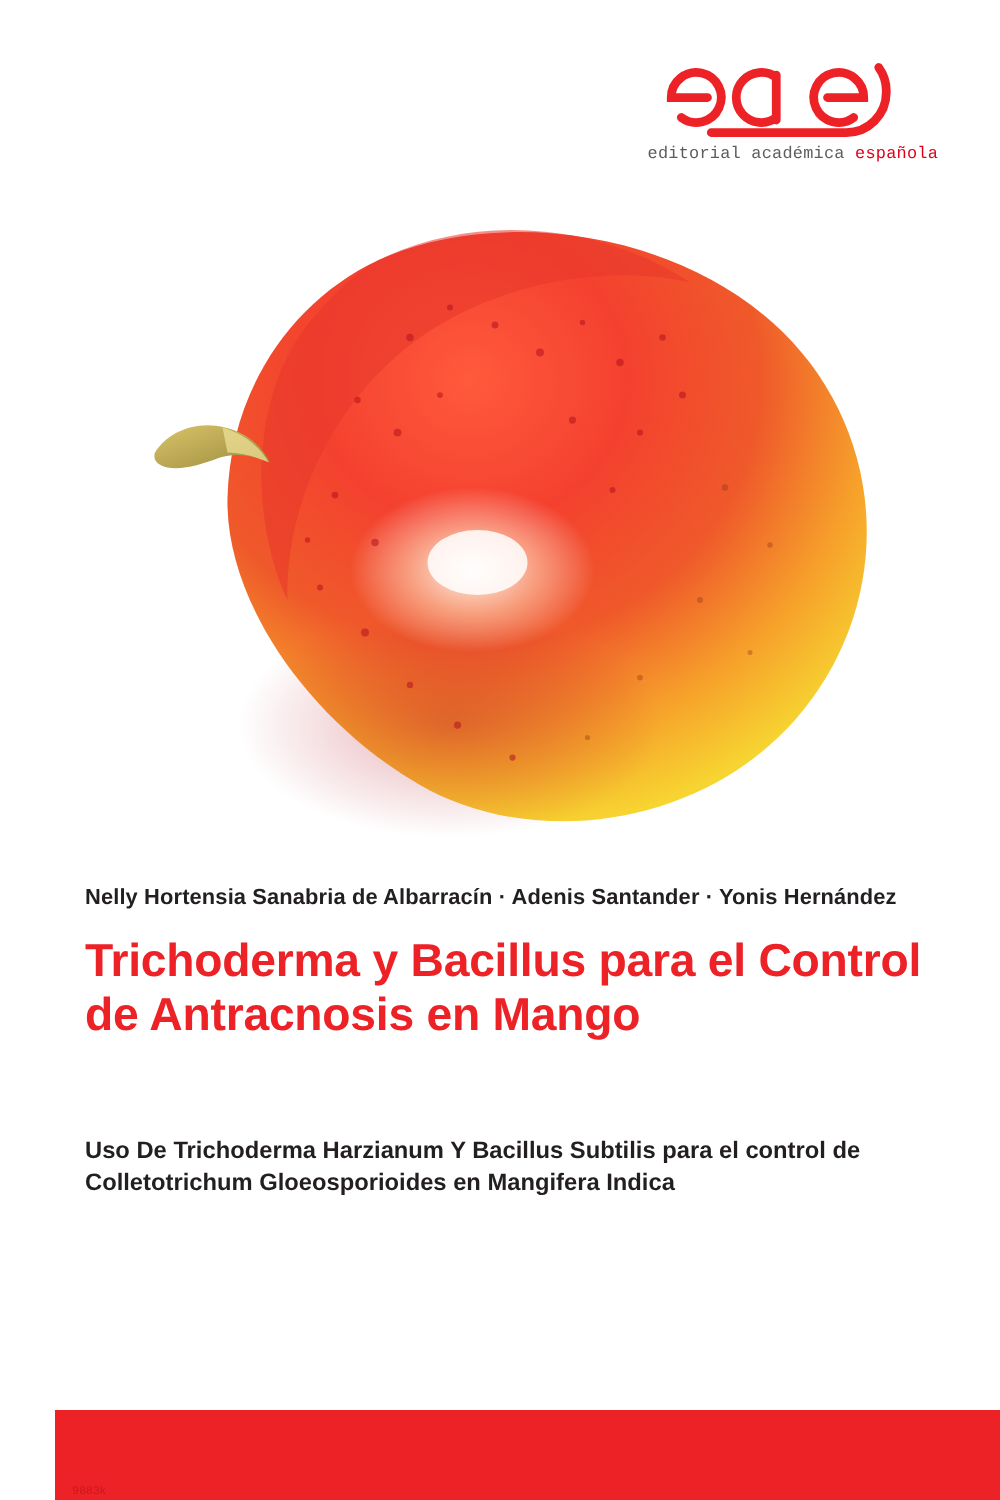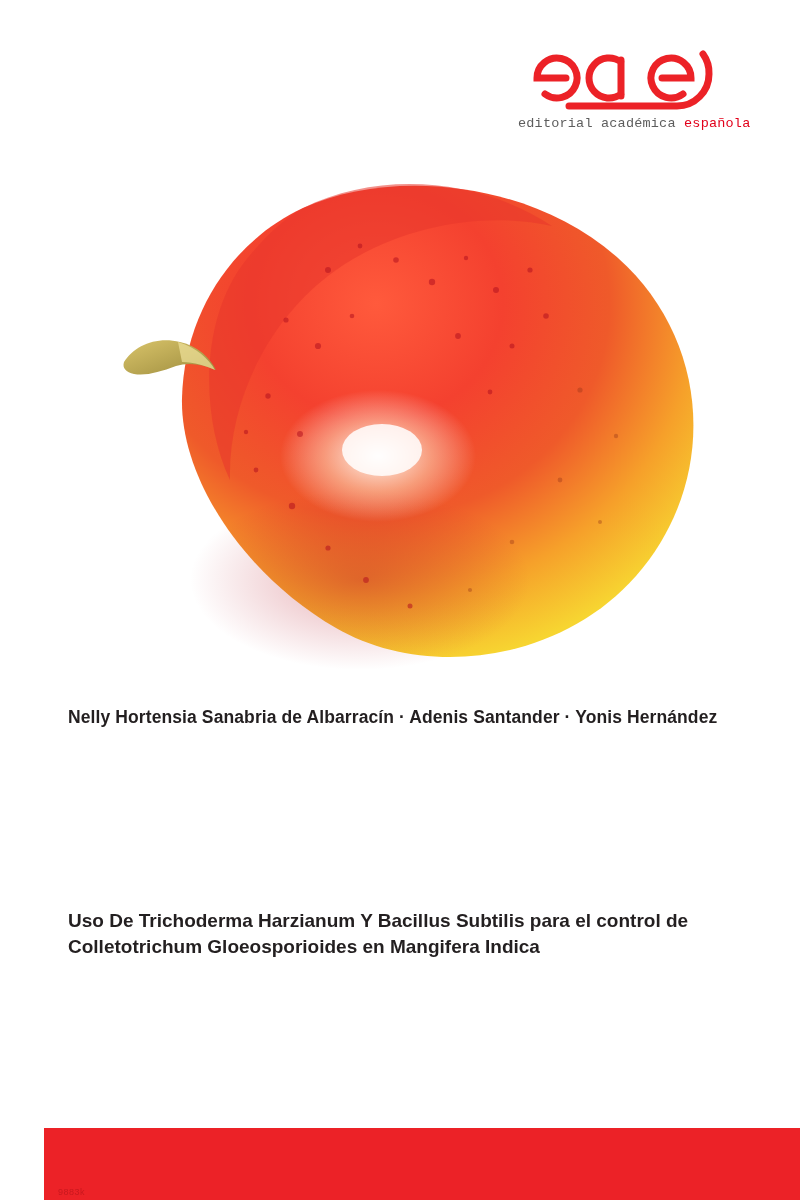--- a/index.html
+++ b/index.html
@@ -209,20 +209,21 @@
 
         <path d="M64 212 C74 196 96 186 120 192 C138 196 150 208 156 220 C142 214 128 212 116 216
                  C100 222 86 226 74 224 C66 222 62 218 64 212 Z" fill="url(#stemGrad)"></path>
         <path d="M118 192 C136 197 149 209 155 220 C146 216 134 212 122 212 Z" fill="#efe39b" opacity="0.7"></path>
       </svg>
     </div>
   </div>
 
   <div class="authors">Nelly Hortensia Sanabria de Albarracín · Adenis Santander · Yonis Hernández</div>
 
+  <div class="title">Trichoderma y Bacillus para el Control de Antracnosis en Mango</div>
 
   <div class="subtitle">Uso De Trichoderma Harzianum Y Bacillus Subtilis para el control de Colletotrichum Gloeosporioides en Mangifera Indica</div>
 
   <div class="bottom-band">
     <span class="band-code">9883k</span>
   </div>
 
 </div>
 
 </body></html>

